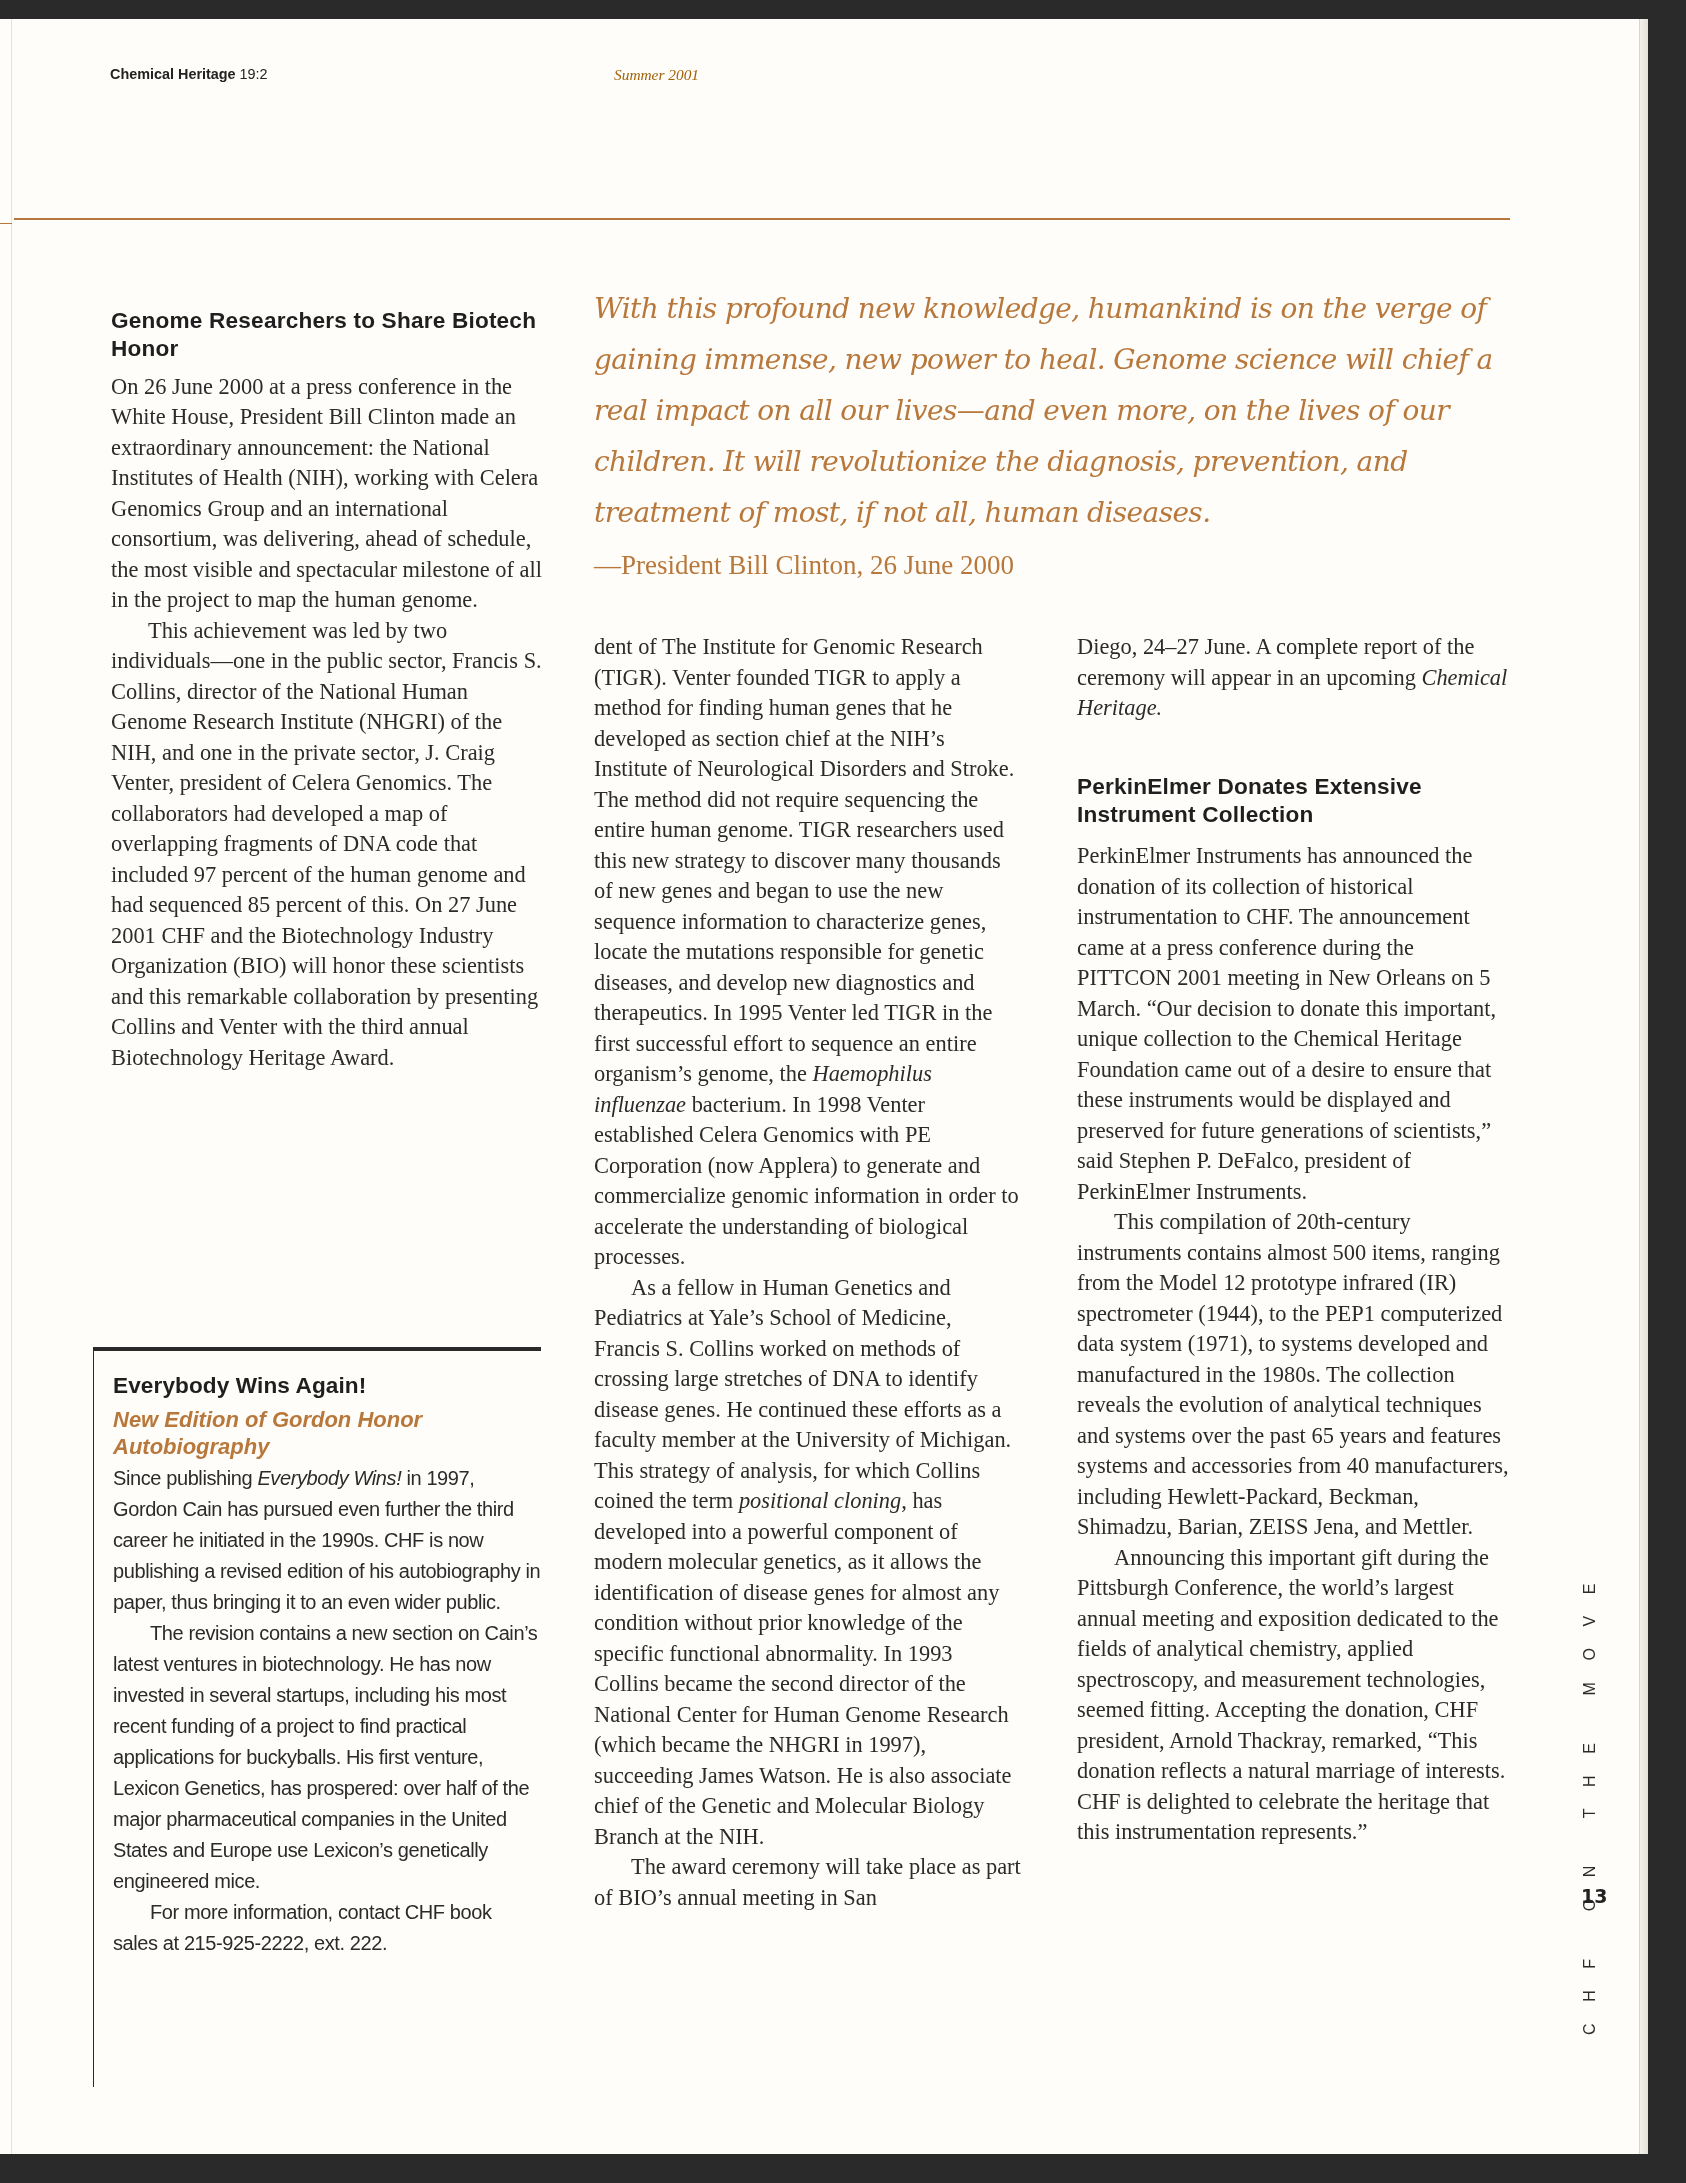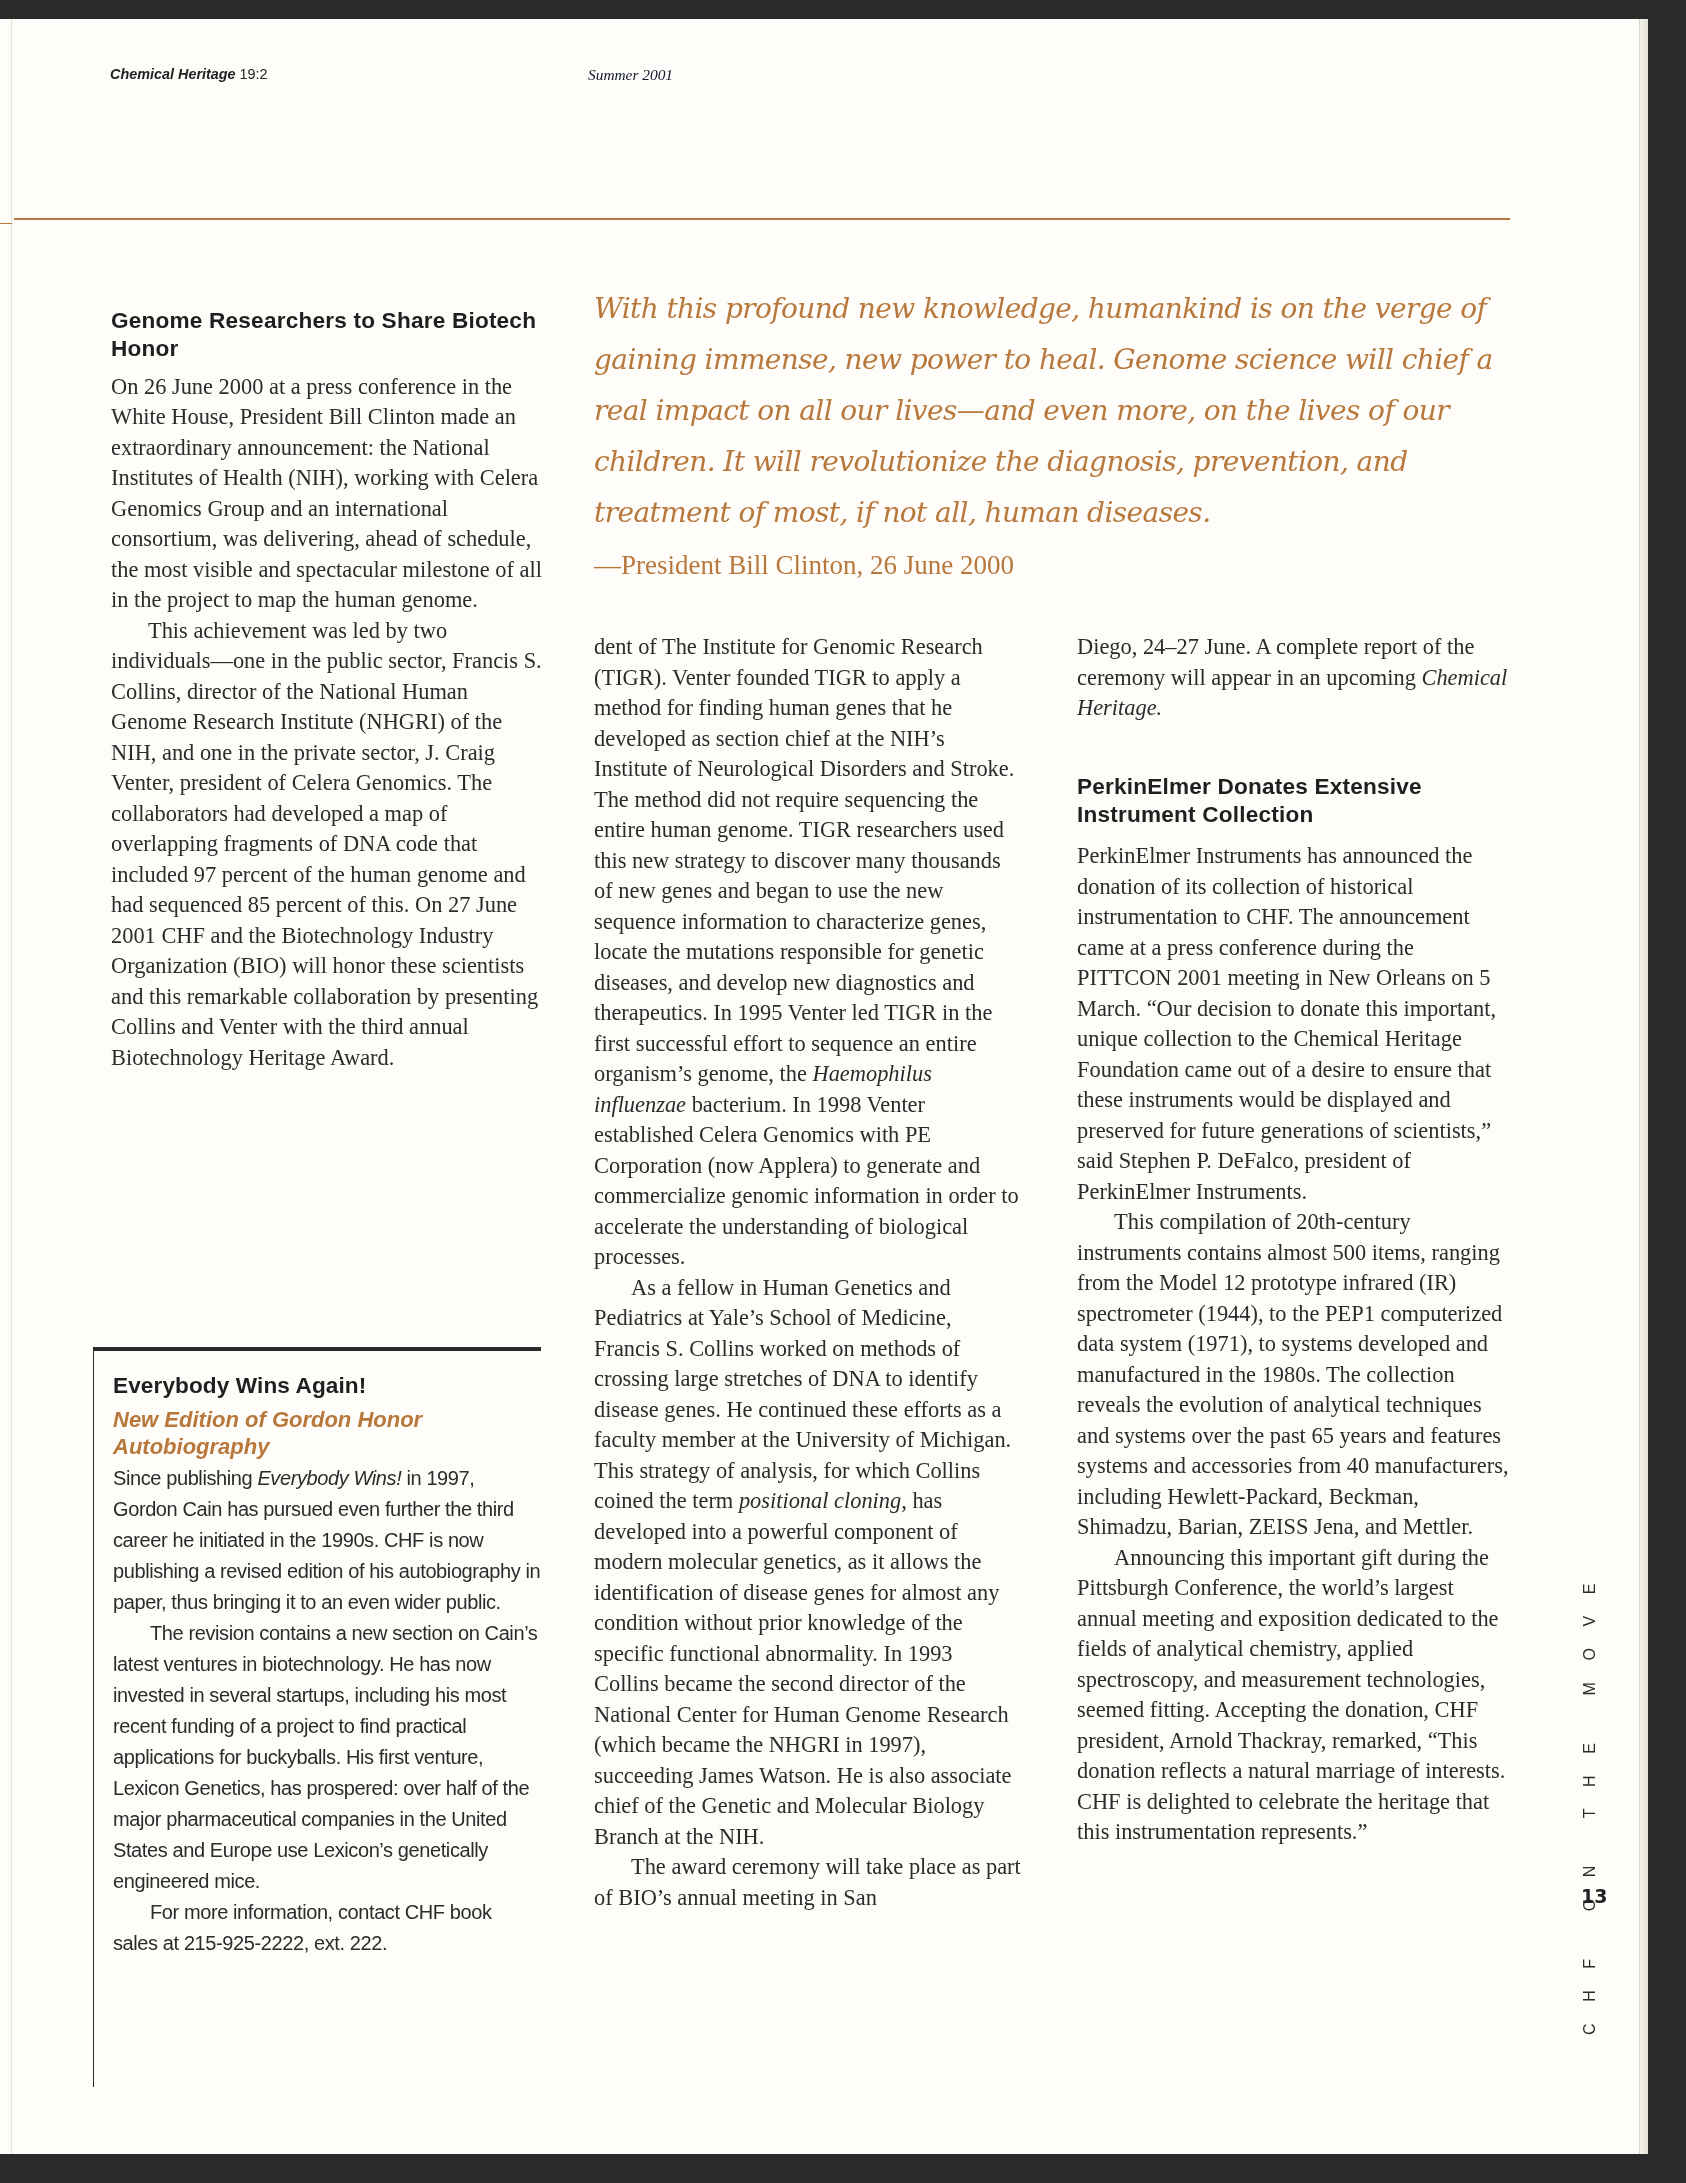--- a/index.html
+++ b/index.html
@@ -1,23 +1,23 @@
 <!DOCTYPE html>
 <html style="font-size:7.7px"><head>
 <meta charset="utf-8">
 <style>
   html, body { margin:0; padding:0; }
   body { width:1686px; height:2183px; background:#2a2a2a; position:relative; overflow:hidden; }
   .page { position:absolute; left:0; top:19px; width:1648px; height:2135px; background:#fefdf9; }
   .gutter-edge { position:absolute; left:10.6px; top:0; width:1.4px; height:100%; background:#e6e3dc; }
   .fore-edge { position:absolute; right:0; top:0; width:7.7px; height:100%; background:linear-gradient(to right,#f3f1ea,#e4e1d8); border-left:0.5px solid #d8d5cc; }
   .running-head { position:absolute; top:47px; left:110px; font-family:"Liberation Sans",sans-serif; font-size:14.4px; color:#222; }
-  .running-head .mag { font-weight:bold;font-style:italic; }
+  .running-head .mag { font-weight:bold; }
   .running-head .issue { font-weight:normal;margin-top:24px; }
-  .season { position:absolute; top:47px; left:588px; font-family:"Liberation Serif",serif; font-style:italic; font-size:15.4px; color:#0f172a; }
+  .season { position:absolute; top:47px; left:614px; font-family:"Liberation Serif",serif; font-style:italic; font-size:15.4px; color:#a16207; }
   .head-rule { position:absolute; top:199px; left:13.5px; width:1496px; height:1.9px; background:#b8783c; }
   .head-rule-stub { position:absolute; top:204px; left:0; width:11.5px; height:1.4px; background:#b8783c; }
 
   .col { position:absolute; font-family:"Liberation Serif",serif; font-size:22.4px; line-height:30.5px; color:#2b2b2b; }
   .col p { margin:0; }
   .col p.indent { text-indent:37px; }
   .col-left { left:111px; top:288px; width:433px; }
   .col-mid { left:594px; top:613px; width:428px; }
   .col-right { left:1077px; top:613px; width:433px; }
 

